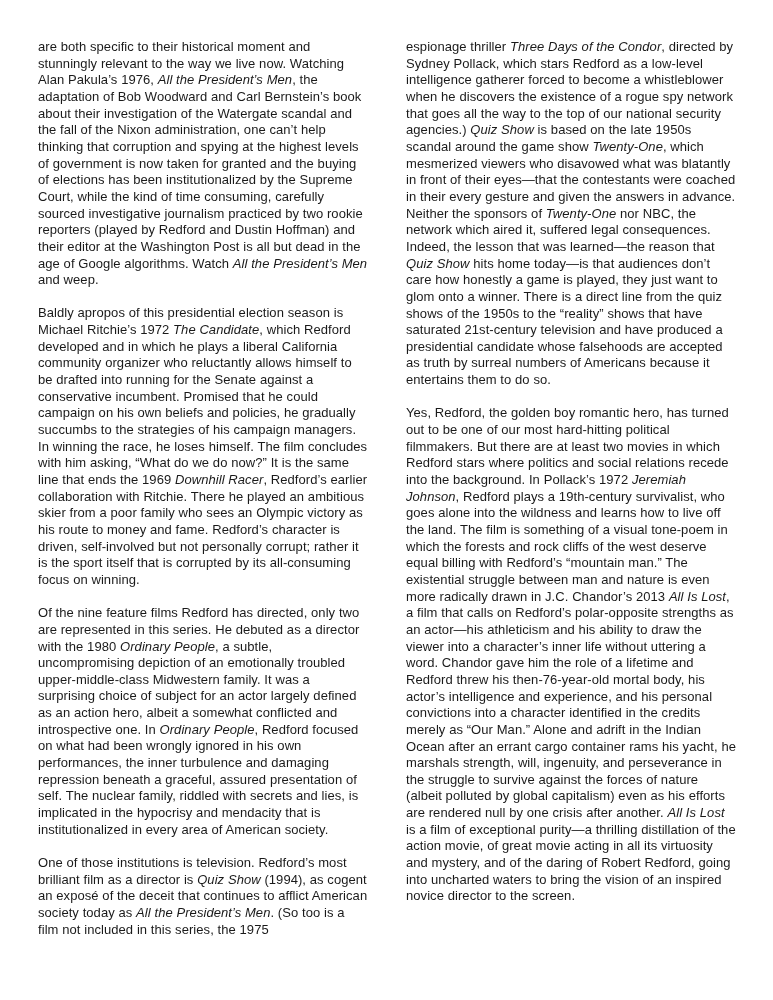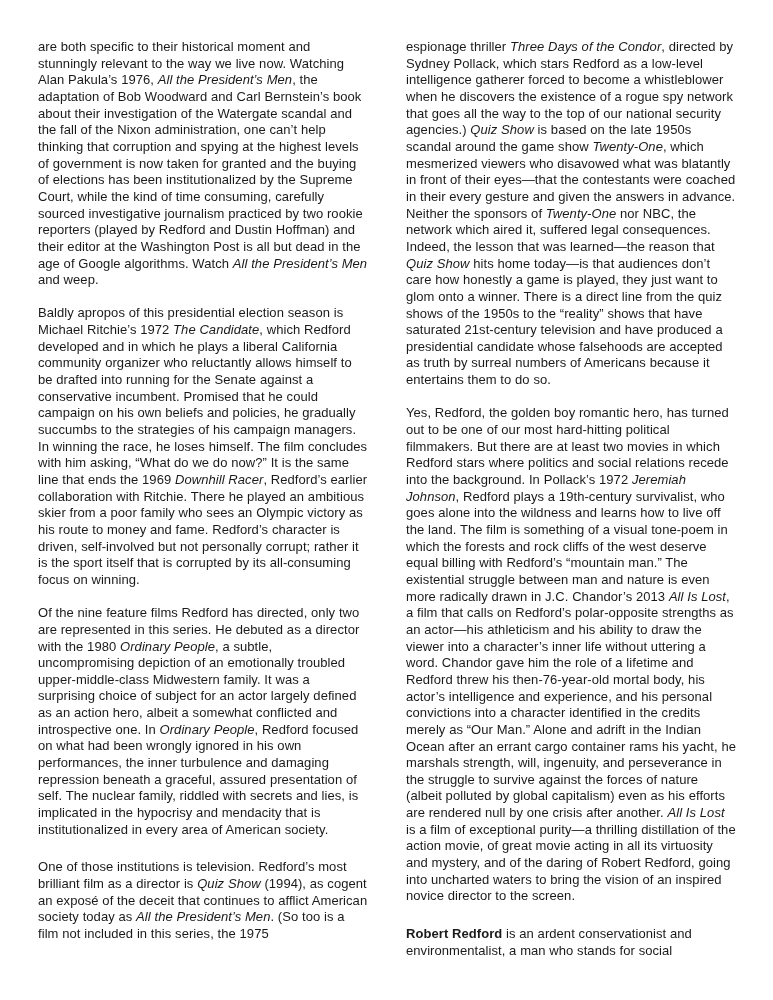--- a/index.html
+++ b/index.html
@@ -43,21 +43,20 @@
     font-size: 13px;
     line-height: 16.65px;
     text-align: left;
     color: #1a1a1a;
     letter-spacing: 0.005em;
     word-spacing: 0.004em;
     -webkit-font-smoothing: antialiased;
   }
   p.para:last-child {
     margin-bottom: 0;
-    margin-top: 21px;
   }
   p.para.tight {
     margin-bottom: 0;
   }
   .it {
     font-style: italic;
     text-align: center;
   }
   .bd {
     font-weight: bold;
@@ -70,16 +69,15 @@
   <div class="columns">
     <div class="column left">
       <p class="para"><span>are both specific to their historical moment and stunningly relevant to the way we live now. Watching Alan Pakula’s 1976, </span><span class="it">All the President’s Men</span><span>, the adaptation of Bob Woodward and Carl Bernstein’s book about their investigation of the Watergate scandal and the fall of the Nixon administration, one can’t help thinking that corruption and spying at the highest levels of government is now taken for granted and the buying of elections has been institutionalized by the Supreme Court, while the kind of time consuming, carefully sourced investigative journalism practiced by two rookie reporters (played by Redford and Dustin Hoffman) and their editor at the Washington Post is all but dead in the age of Google algorithms. Watch </span><span class="it">All the President’s Men</span><span> and weep.</span></p>
       <p class="para"><span>Baldly apropos of this presidential election season is Michael Ritchie’s 1972 </span><span class="it">The Candidate</span><span>, which Redford developed and in which he plays a liberal California community organizer who reluctantly allows himself to be drafted into running for the Senate against a conservative incumbent. Promised that he could campaign on his own beliefs and policies, he gradually succumbs to the strategies of his campaign managers. In winning the race, he loses himself. The film concludes with him asking, “What do we do now?” It is the same line that ends the 1969 </span><span class="it">Downhill Racer</span><span>, Redford’s earlier collaboration with Ritchie. There he played an ambitious skier from a poor family who sees an Olympic victory as his route to money and fame. Redford’s character is driven, self-involved but not personally corrupt; rather it is the sport itself that is corrupted by its all-consuming focus on winning.</span></p>
       <p class="para"><span>Of the nine feature films Redford has directed, only two are represented in this series. He debuted as a director with the 1980 </span><span class="it">Ordinary People</span><span>, a subtle, uncompromising depiction of an emotionally troubled upper-middle-class Midwestern family. It was a surprising choice of subject for an actor largely defined as an action hero, albeit a somewhat conflicted and introspective one. In </span><span class="it">Ordinary People</span><span>, Redford focused on what had been wrongly ignored in his own performances, the inner turbulence and damaging repression beneath a graceful, assured presentation of self. The nuclear family, riddled with secrets and lies, is implicated in the hypocrisy and mendacity that is institutionalized in every area of American society.</span></p>
       <p class="para tight"><span>One of those institutions is television. Redford’s most brilliant film as a director is </span><span class="it">Quiz Show</span><span> (1994), as cogent an exposé of the deceit that continues to afflict American society today as </span><span class="it">All the President’s Men</span><span>. (So too is a film not included in this series, the 1975</span></p>
     </div>
     <div class="column right">
       <p class="para"><span>espionage thriller </span><span class="it">Three Days of the Condor</span><span>, directed by Sydney Pollack, which stars Redford as a low-level intelligence gatherer forced to become a whistleblower when he discovers the existence of a rogue spy network that goes all the way to the top of our national security agencies.) </span><span class="it">Quiz Show</span><span> is based on the late 1950s scandal around the game show </span><span class="it">Twenty-One</span><span>, which mesmerized viewers who disavowed what was blatantly in front of their eyes—that the contestants were coached in their every gesture and given the answers in advance. Neither the sponsors of </span><span class="it">Twenty-One</span><span> nor NBC, the network which aired it, suffered legal consequences. Indeed, the lesson that was learned—the reason that </span><span class="it">Quiz Show</span><span> hits home today—is that audiences don’t care how honestly a game is played, they just want to glom onto a winner. There is a direct line from the quiz shows of the 1950s to the “reality” shows that have saturated 21st-century television and have produced a presidential candidate whose falsehoods are accepted as truth by surreal numbers of Americans because it entertains them to do so.</span></p>
       <p class="para tight"><span>Yes, Redford, the golden boy romantic hero, has turned out to be one of our most hard-hitting political filmmakers. But there are at least two movies in which Redford stars where politics and social relations recede into the background. In Pollack’s 1972 </span><span class="it">Jeremiah Johnson</span><span>, Redford plays a 19th-century survivalist, who goes alone into the wildness and learns how to live off the land. The film is something of a visual tone-poem in which the forests and rock cliffs of the west deserve equal billing with Redford’s “mountain man.” The existential struggle between man and nature is even more radically drawn in J.C. Chandor’s 2013 </span><span class="it">All Is Lost</span><span>, a film that calls on Redford’s polar-opposite strengths as an actor—his athleticism and his ability to draw the viewer into a character’s inner life without uttering a word. Chandor gave him the role of a lifetime and Redford threw his then-76-year-old mortal body, his actor’s intelligence and experience, and his personal convictions into a character identified in the credits merely as “Our Man.” Alone and adrift in the Indian Ocean after an errant cargo container rams his yacht, he marshals strength, will, ingenuity, and perseverance in the struggle to survive against the forces of nature (albeit polluted by global capitalism) even as his efforts are rendered null by one crisis after another. </span><span class="it">All Is Lost</span><span> is a film of exceptional purity—a thrilling distillation of the action movie, of great movie acting in all its virtuosity and mystery, and of the daring of Robert Redford, going into uncharted waters to bring the vision of an inspired novice director to the screen.</span></p>
-      <p class="para tight"><span class="bd">Robert Redford</span><span> is an ardent conservationist and environmentalist, a man who stands for social</span></p>
     </div>
   </div>
 </div>
 
 </body></html>

